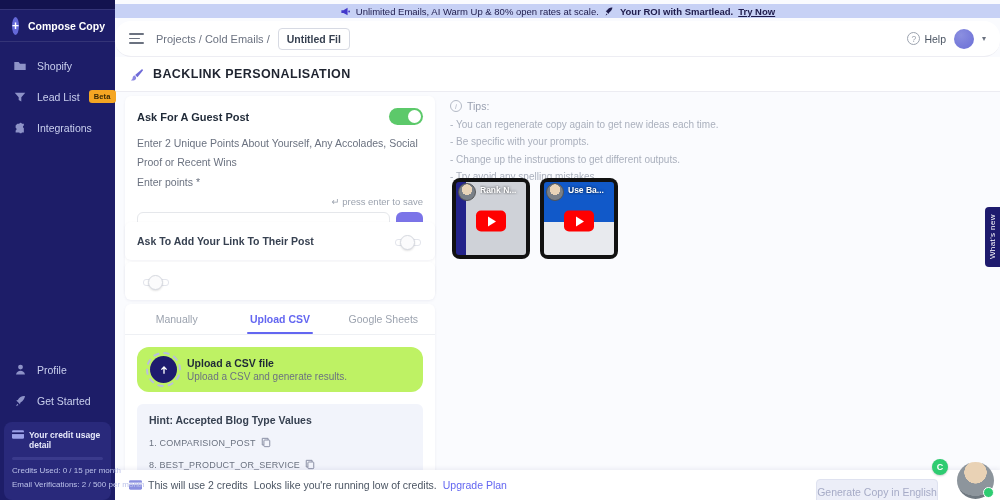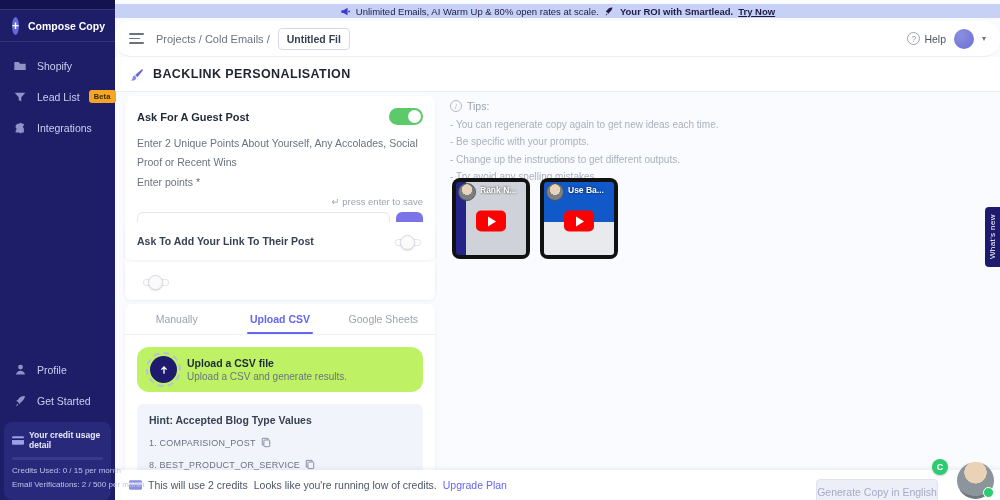--- a/index.html
+++ b/index.html
@@ -18,21 +18,21 @@
   .nav-item .nicon { width:16px; height:16px; flex:0 0 16px; display:flex;
     align-items:center; justify-content:center; color:#8e93c8; }
   .plus-circle { width:18px; height:18px; border-radius:50%; background:#6468d8;
     color:#fff; display:flex; align-items:center; justify-content:center;
     font-size:12px; font-weight:bold; line-height:1; }
   .badge-beta { background:#f5a623; color:#3a2a05; font-size:7.5px; font-weight:bold;
     padding:2px 5px; border-radius:3px; letter-spacing:.2px; }
   .side-bottom { margin-top:auto; }
   .credit-box { margin:6px 4px 0 4px; background:#29297b; border-radius:8px;
     padding:8px 8px 6px 8px; height:78px; }
-  .credit-title { display:flex; align-items:center; gap:5px; color:#e7e9fb;
+  .credit-title { display:flex; align-items:flex-start; gap:5px; color:#e7e9fb;
     font-size:8.5px; font-weight:bold; }
   .credit-div { height:3px; border-radius:2px; background:#3a3a8c; margin:7px 0 6px 0; }
   .credit-line { color:#bcc2ea; font-size:8px; margin-bottom:5px; white-space:nowrap; }
 
   
   .banner { position:absolute; left:115px; top:4px; width:885px; height:14px;
     background:#c7d1f5; display:flex; align-items:center; justify-content:center;
     gap:5px; font-size:9.5px; color:#1e1b4b; z-index:20; }
   .banner b { font-weight:bold; }
   .banner .cta { text-decoration:underline; cursor:pointer; font-weight:bold; }

